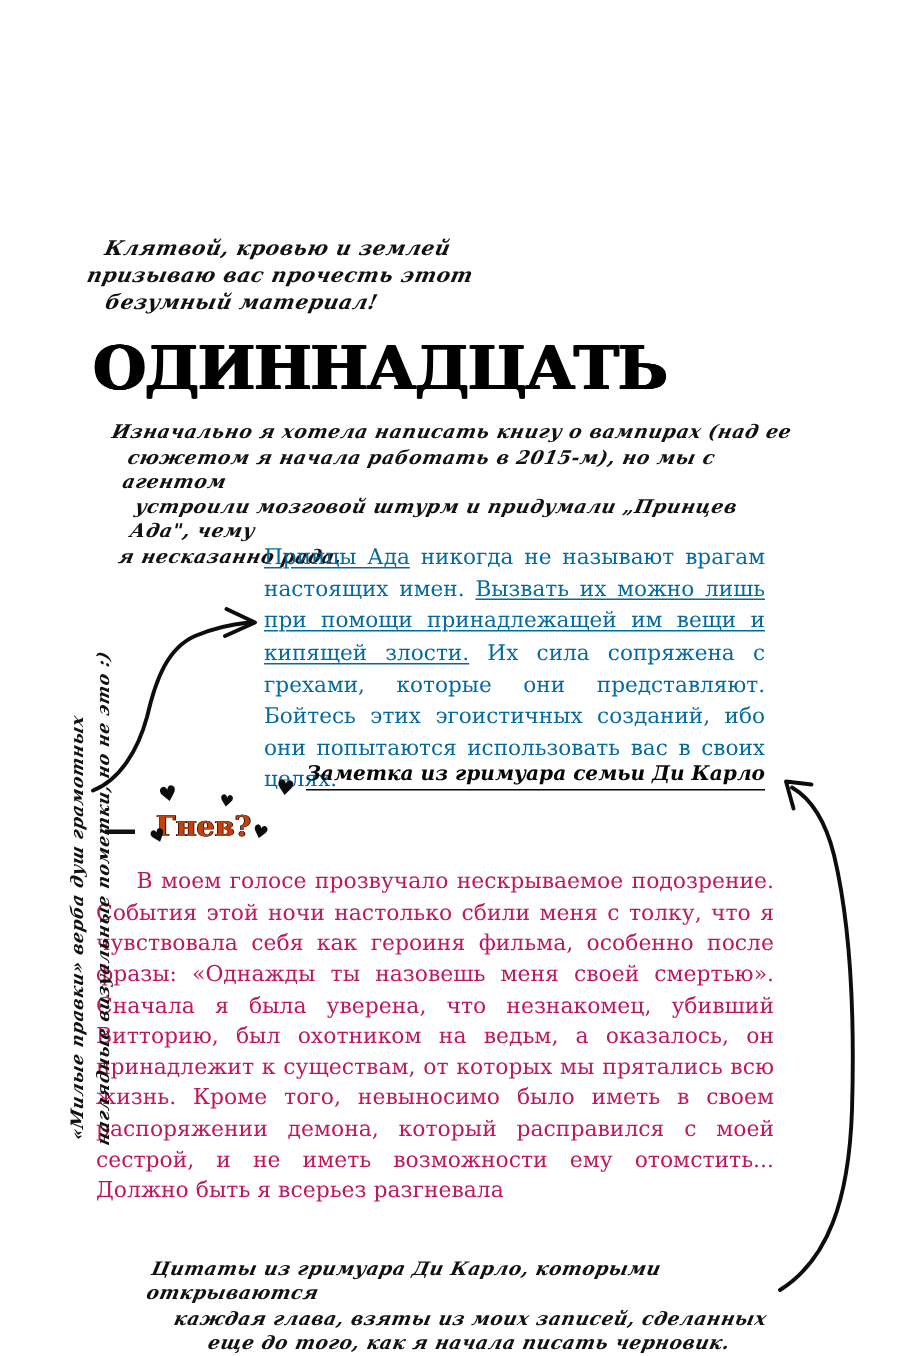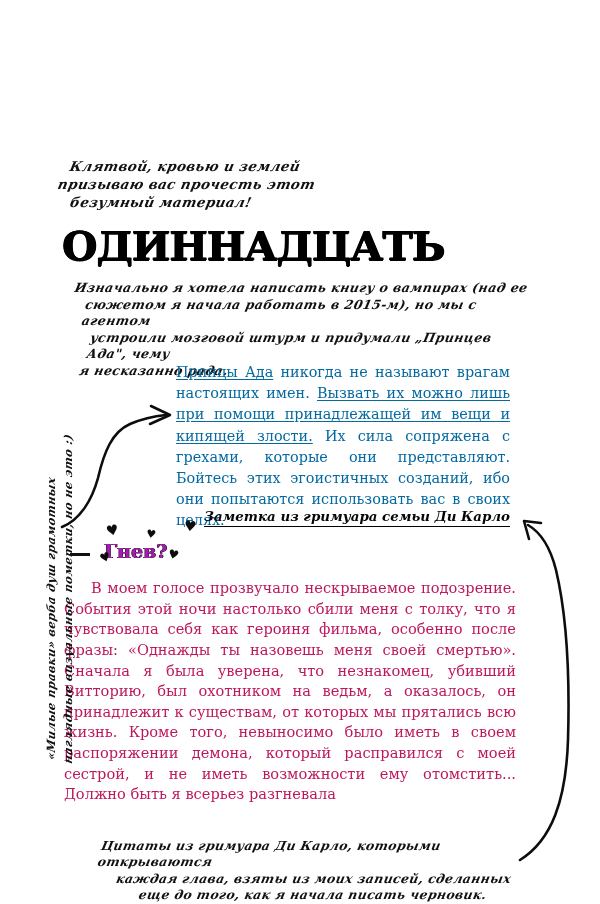--- a/index.html
+++ b/index.html
@@ -115,21 +115,21 @@
 
   
   #anger-mark {
     position: absolute;
     left: 104px;
     top: 540px;
     font-family: "DejaVu Serif", serif;
     font-weight: 700;
     font-size: 19px;
     letter-spacing: 0px;
-    color: #a21caf;
+    color: #c2410c;
     text-shadow: 0.5px 0 0 #000, -0.5px 0 0 #000;
   }
   #anger-dash {
     position: absolute;
     left: 70px;
     top: 553px;
     width: 20px;
     height: 2.6px;
     background: #111;
   }

